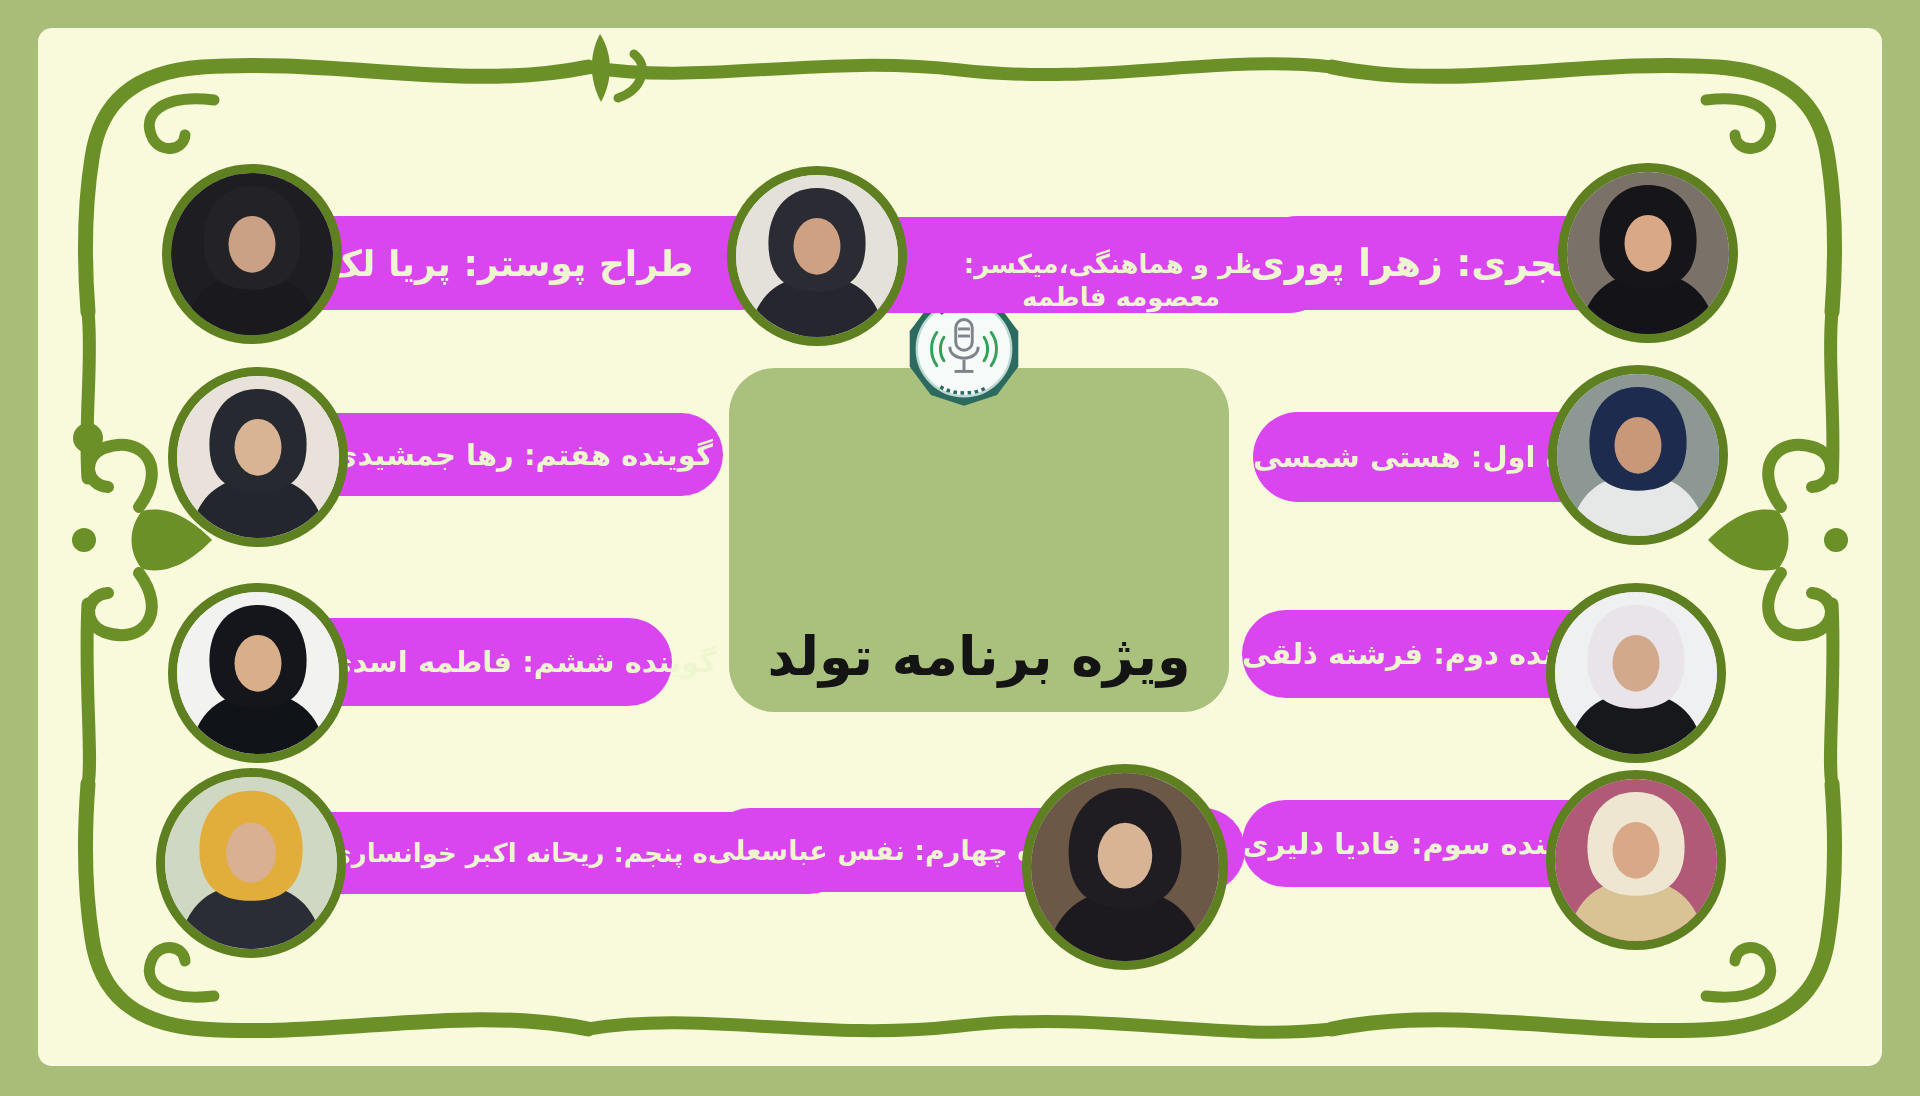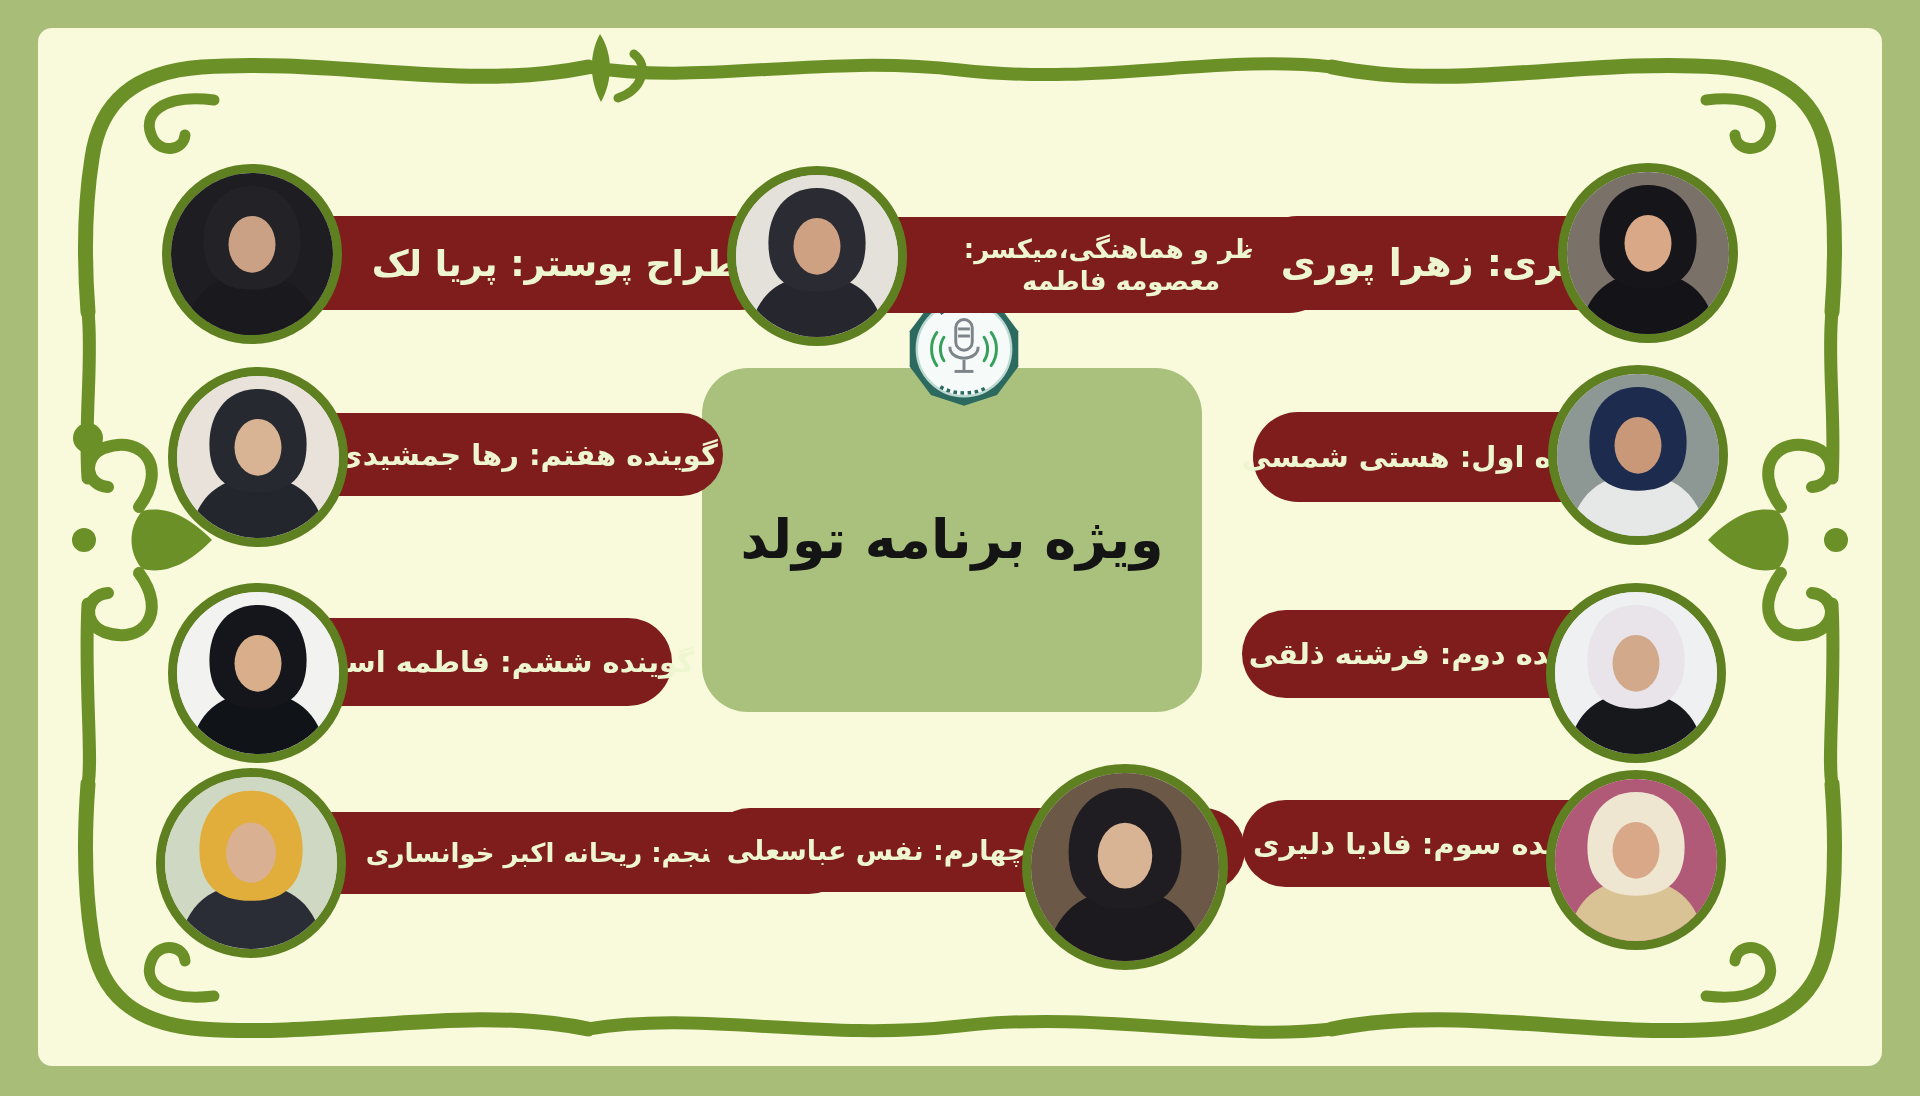--- a/index.html
+++ b/index.html
@@ -4,33 +4,33 @@
 <style>
   html,body{margin:0;padding:0;}
   body{width:1920px;height:1096px;overflow:hidden;background:#a7bd78;
        font-family:"DejaVu Sans", sans-serif;}
   .stage{position:relative;width:1920px;height:1096px;background:#a7bd78;}
   .inner{position:absolute;left:38px;top:28px;right:38px;bottom:30px;
          background:#f9f9dc;border-radius:14px;}
   svg.frame{position:absolute;left:0;top:0;z-index:1;}
 
   
-  .center-box{position:absolute;left:702px;top:368px;width:500px;height:344px;
+  .center-box{position:absolute;left:729px;top:368px;width:500px;height:344px;
       background:#a9c17c;border-radius:46px;z-index:2;
-      display:flex;flex-direction:column;justify-content:center;align-items:center;
+      display:flex;flex-direction:row;justify-content:center;align-items:flex-end;
       direction:rtl;}
   .center-box .line{color:#141414;font-weight:bold;font-size:54px;line-height:110px;
       white-space:nowrap;}
 
   
   .logo{position:absolute;left:905px;top:290px;width:118px;height:122px;z-index:3;}
 
   
-  .pill{position:absolute;background:#7f1d1d;border-radius:48px;z-index:4;
-        display:flex;align-items:center;justify-content:center;direction:rtl;}
+  .pill{position:absolute;background:#d946ef;border-radius:48px;z-index:4;
+        display:flex;align-items:center;justify-content:flex-end;direction:rtl;}
   .pill .pill-text{color:#eef6cf;font-weight:bold;white-space:nowrap;text-align:center;}
   .photo{position:absolute;border-radius:50%;border:9px solid #5e8020;overflow:hidden;
          z-index:5;width:162px;height:162px;background:#ddd;box-sizing:content-box;}
   .photo svg{display:block;width:100%;height:100%;}
 
   
   .p-l1 .pill{left:240px;top:216px;width:462px;height:94px;padding-left:85px;}
   .p-l1 .pill-text{font-size:36px;}
   .p-l1 .photo{left:162px;top:164px;}
 

